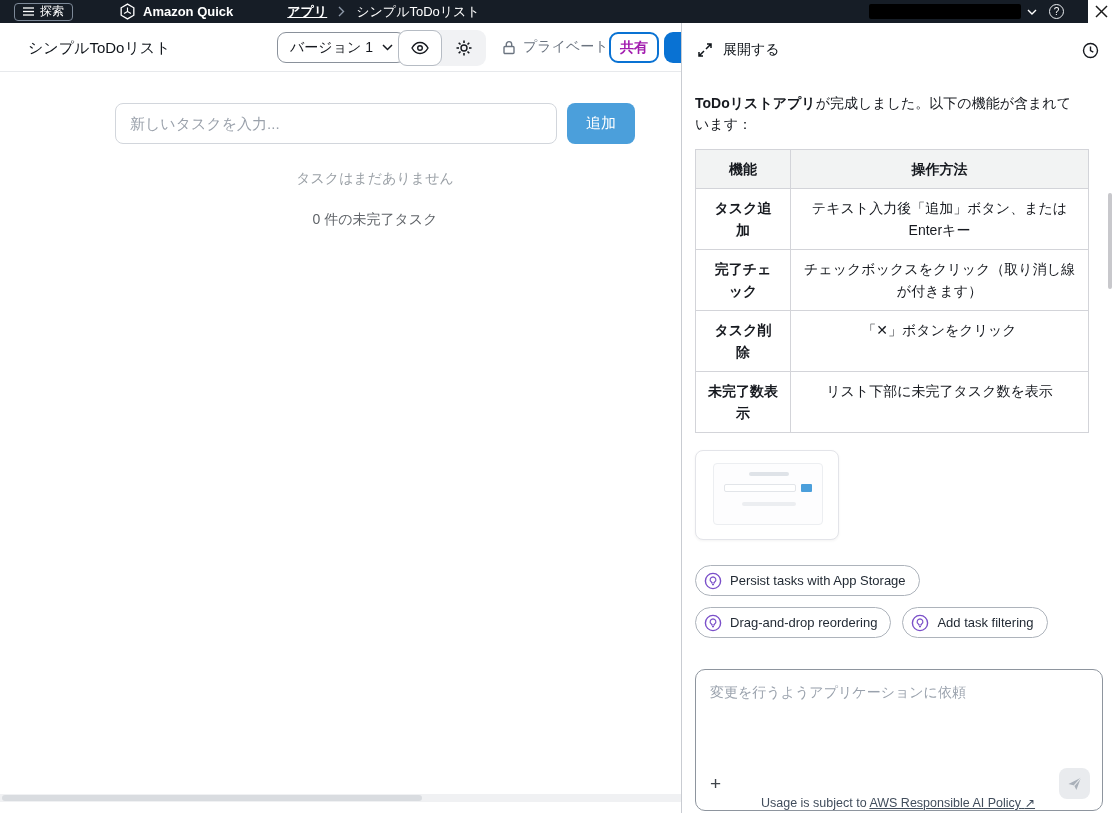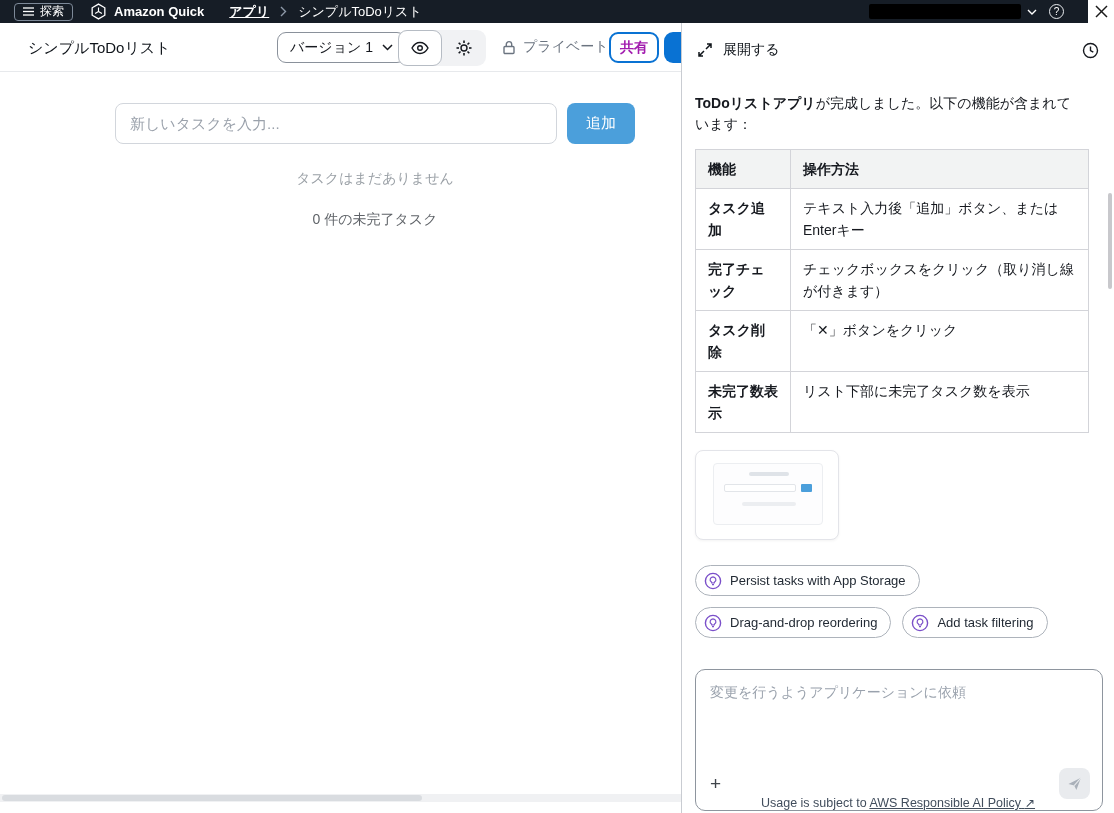--- a/index.html
+++ b/index.html
@@ -8,21 +8,21 @@
     width:1114px; height:813px;
     font-family:"Liberation Sans","DejaVu Sans",sans-serif;
     background:#fff; color:#16191f;
   }
   .screen { position:relative; width:1114px; height:813px; overflow:hidden; background:#fff; }
 
   
   .topbar {
     position:absolute; top:0; left:0; width:1114px; height:23px;
     background:#161d26; color:#fff; display:flex; align-items:center;
-    padding-left:14px; font-size:12px;
+    padding-left:14px; font-size:12px;gap:29px;
   }
   .explore-btn {
     display:flex; align-items:center; gap:6px; height:18px;
     border:1px solid #7d8998; border-radius:4px; padding:0 8px; cursor:pointer;
   }
   .brand { display:flex; align-items:center; gap:7px; margin-left:17px; font-size:13px; font-weight:600; cursor:pointer; }
   .breadcrumb { display:flex; align-items:center; gap:11px; margin-left:25px; font-size:13px; }
   .crumb-link { text-decoration:underline; font-weight:600; cursor:pointer; }
   .crumb-current { font-weight:400; }
   .topbar-right { margin-left:auto; display:flex; align-items:center; gap:12px; }
@@ -83,21 +83,21 @@
     position:absolute; top:23px; left:681px; width:433px; height:790px;
     background:#fff; border-left:1px solid #c9ccd2;
   }
   .panel-header { height:54px; display:flex; align-items:center; padding:0 15px; }
   .expand-ctl { display:flex; align-items:center; gap:10px; font-size:14px; color:#0f141a; cursor:pointer; }
   .clock-btn { margin-left:auto; cursor:pointer; color:#16191f; display:flex; }
   .panel-body { padding:2px 13px 10px; }
   .intro { font-size:14px; line-height:21px; color:#16191f; width:384px; }
   .feature-table { margin-top:14px; border-collapse:collapse; width:394px; font-size:14px; }
   .feature-table th, .feature-table td {
-    border:1px solid #d3d4d9; padding:8px 12px; text-align:left; vertical-align:top; line-height:22px;
+    border:1px solid #d3d4d9; padding:8px 12px; text-align:center; vertical-align:top; line-height:22px;
   }
   .feature-table th { background:#f2f3f3; font-weight:700; }
   .feature-table td.feature { font-weight:700; width:95px; }
   .thumb-card {
     margin-top:17px; width:144px; height:90px; border:1px solid #e3e4e9; border-radius:8px;
     background:#fff; position:relative; box-shadow:0 1px 3px rgba(0,0,0,.05); cursor:pointer;
   }
   .mini-window { position:absolute; left:17px; top:12px; width:110px; height:62px; border:1px solid #eceef1; border-radius:4px; background:#fdfdfe; }
   .mini-title { position:absolute; left:35px; top:8px; width:40px; height:4px; background:#dfe3e8; border-radius:2px; }
   .mini-input { position:absolute; left:10px; top:20px; width:72px; height:8px; border:1px solid #e2e5e9; border-radius:2px; background:#fff; }

